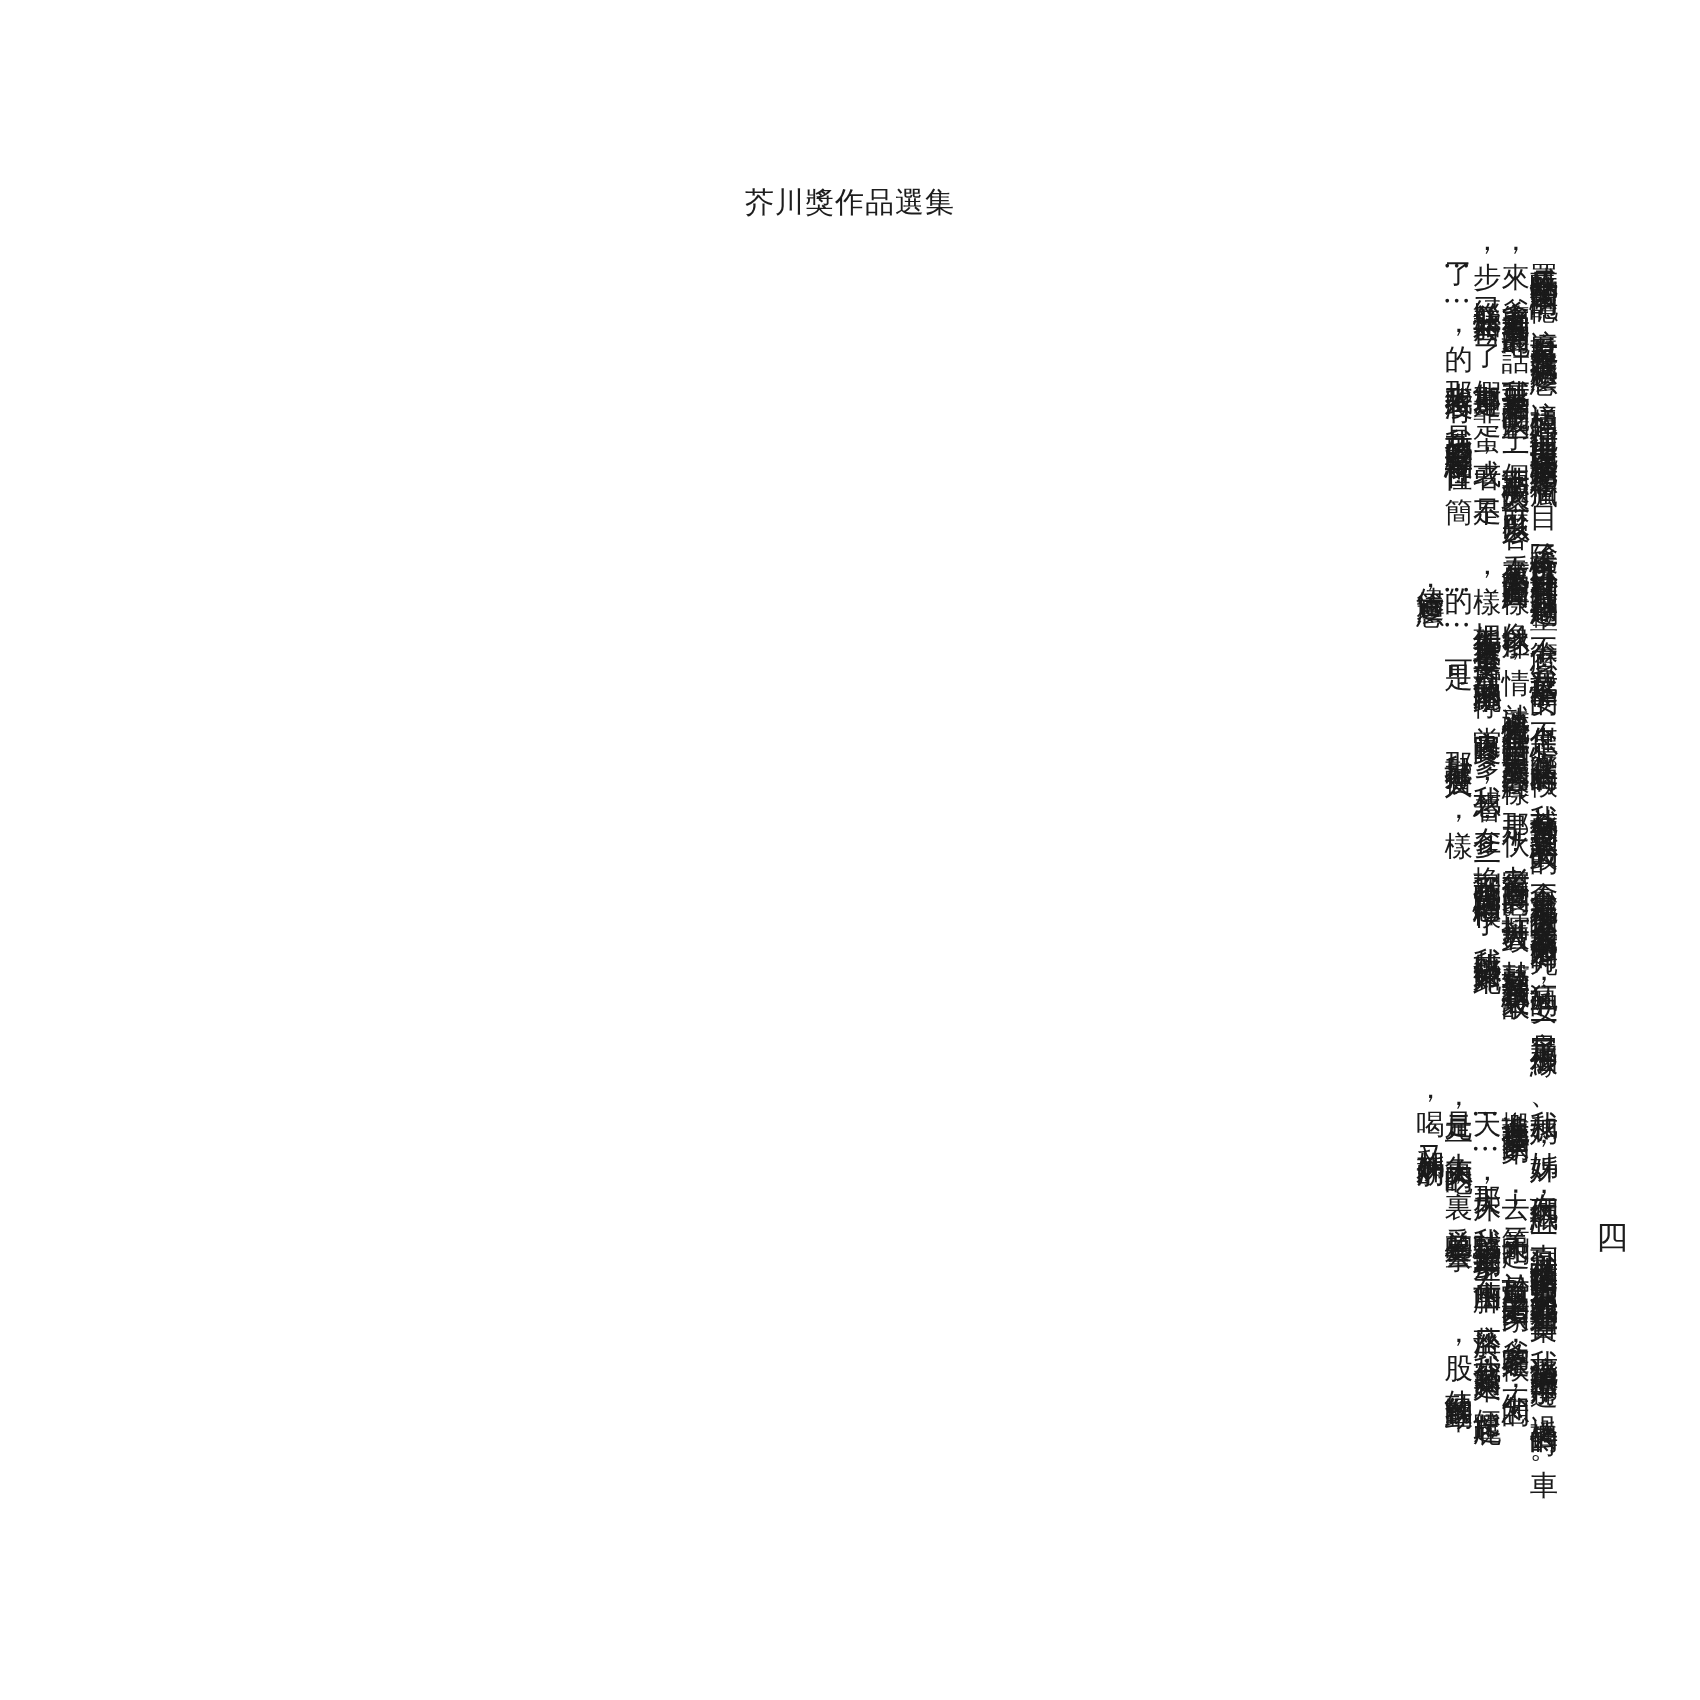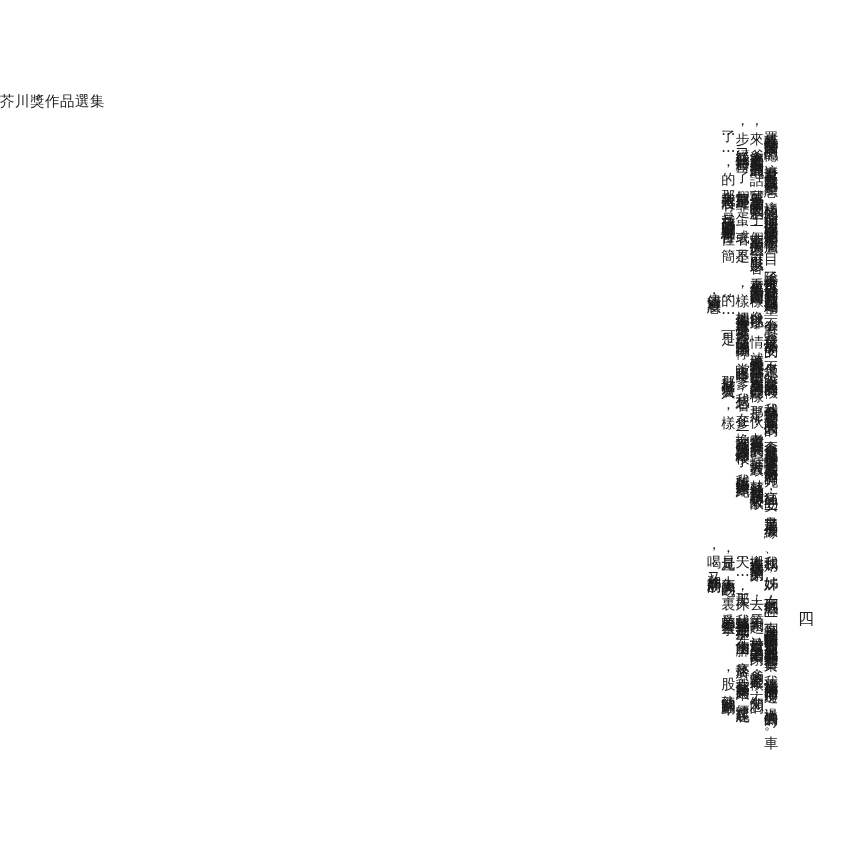--- a/index.html
+++ b/index.html
@@ -21,21 +21,21 @@
     height: 850px;
     background: #ffffff;
   }
 
   
   #running-header {
     position: absolute;
     top: 92px;
     left: 0;
     width: 850px;
-    text-align: left;
+    text-align: center;
     font-size: 14.5px;
     letter-spacing: 0.5px;
     color: #1d1d1d;
     font-family: "DejaVu Serif", "Liberation Serif", serif;
     white-space: nowrap;
   }
 
   
   #page-number {
     position: absolute;

